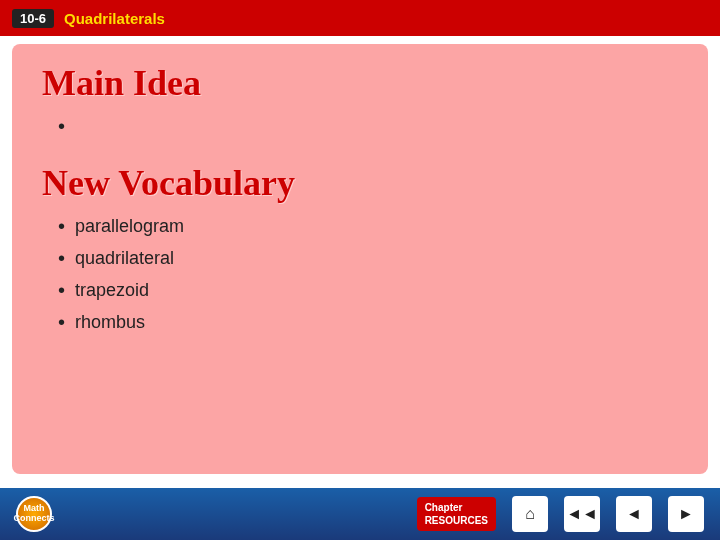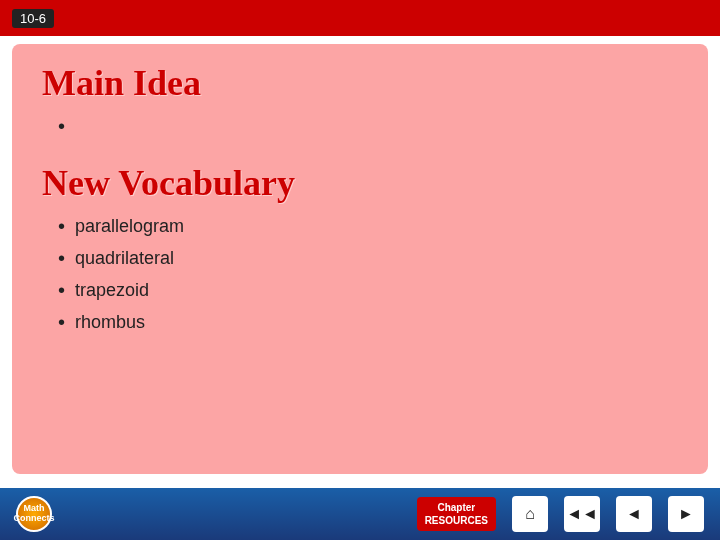--- a/index.html
+++ b/index.html
@@ -20,21 +20,21 @@
       display: flex;
       align-items: center;
       padding: 0 12px;
       position: relative;
     }
 
     .lesson-badge {
       background: #222;
       color: #fff;
       font-size: 13px;
-      font-weight: normal;
+      font-weight: bold;
       padding: 2px 8px;
       border-radius: 3px;
       margin-right: 10px;
     }
 
     .lesson-title {
       color: #ffdd00;
       font-size: 15px;
       font-weight: bold;
     }
@@ -135,21 +135,21 @@
       line-height: 1.1;
     }
 
     .chapter-resources {
       background: #cc0000;
       color: #fff;
       font-size: 10px;
       font-weight: bold;
       padding: 4px 8px;
       border-radius: 4px;
-      text-align: center;
+      text-align: left;
       line-height: 1.3;
     }
 
     .nav-btn {
       width: 36px;
       height: 36px;
       background: #fff;
       border: none;
       border-radius: 4px;
       cursor: pointer;
@@ -161,20 +161,21 @@
       font-weight: bold;
     }
   </style>
 </head>
 <body>
 
 <div class="top-bar">
   <div class="lesson-badge">
     <span>10-6</span>
   </div>
+  <span class="lesson-title">Quadrilaterals</span>
 </div>
 
 <div class="content-area">
 
   <div class="main-idea-section">
     <div class="section-heading">Main Idea</div>
     <div class="bullet-item">
       <span class="bullet-dot">•</span>
     </div>
   </div>

